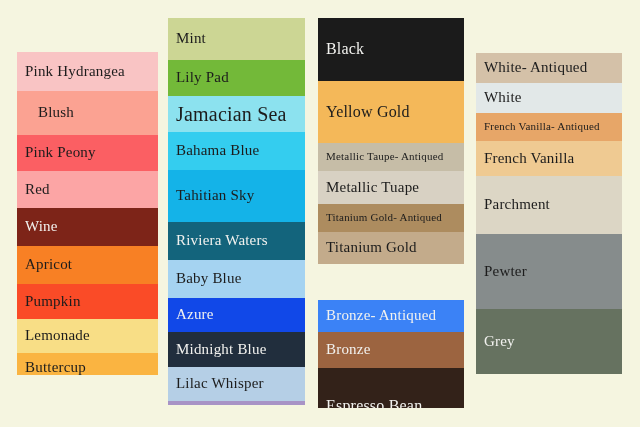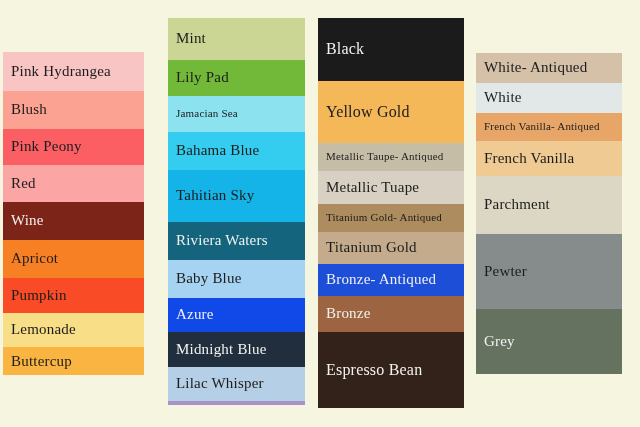--- a/index.html
+++ b/index.html
@@ -35,21 +35,21 @@
   }
   .swatch-label {
     padding-left: 8px;
     padding-right: 4px;
     line-height: 1.05;
     white-space: nowrap;
     letter-spacing: 0.2px;
   }
   
   #column-pinks-warms {
-    left: 3px;
+    left: 17px;
     top: 52px;
     width: 141px;
     height: 323px;
   }
   #column-greens-blues {
     left: 168px;
     top: 18px;
     width: 137px;
     height: 387px;
   }
@@ -67,21 +67,21 @@
   }
 </style>
 </head>
 <body style="background: rgb(245, 245, 224);">
 
 <div id="palette-board">
     <div class="swatch-column" id="column-pinks-warms">
       <div class="swatch" style="background: rgb(249, 196, 196); height: 39px;">
         <span class="swatch-label" style="color: rgb(28, 28, 28); font-size: 15px;">Pink Hydrangea</span>
       </div>
-      <div class="swatch" style="background: rgb(251, 162, 146); height: 38px;">
+      <div class="swatch" style="background: rgb(251, 162, 146); height: 44px; padding-left: 13px;">
         <span class="swatch-label" style="color: rgb(28, 28, 28); font-size: 15px;">Blush</span>
       </div>
       <div class="swatch" style="background: rgb(251, 95, 99); height: 36px;">
         <span class="swatch-label" style="color: rgb(28, 28, 28); font-size: 15px;">Pink Peony</span>
       </div>
       <div class="swatch" style="background: #fca5a5; height: 37px;">
         <span class="swatch-label" style="color: rgb(28, 28, 28); font-size: 15px;">Red</span>
       </div>
       <div class="swatch" style="background: rgb(125, 36, 24); height: 38px;">
         <span class="swatch-label" style="color: rgb(242, 242, 239); font-size: 15px;">Wine</span>
@@ -100,21 +100,21 @@
       </div>
     </div>
     <div class="swatch-column" id="column-greens-blues">
       <div class="swatch" style="background: rgb(204, 214, 148); height: 42px;">
         <span class="swatch-label" style="color: rgb(28, 28, 28); font-size: 15px;">Mint</span>
       </div>
       <div class="swatch" style="background: rgb(115, 185, 57); height: 36px;">
         <span class="swatch-label" style="color: rgb(28, 28, 28); font-size: 15px;">Lily Pad</span>
       </div>
       <div class="swatch" style="background: rgb(140, 226, 239); height: 36px;">
-        <span class="swatch-label" style="color: rgb(28, 28, 28); font-size: 11px;">Jamacian Sea</span>
+        <span class="swatch-label" style="color: rgb(28, 28, 28); font-size: 20px;">Jamacian Sea</span>
       </div>
       <div class="swatch" style="background: rgb(52, 205, 239); height: 38px;">
         <span class="swatch-label" style="color: rgb(28, 28, 28); font-size: 15px;">Bahama Blue</span>
       </div>
       <div class="swatch" style="background: rgb(20, 179, 232); height: 52px;">
         <span class="swatch-label" style="color: rgb(28, 28, 28); font-size: 15px;">Tahitian Sky</span>
       </div>
       <div class="swatch" style="background: rgb(19, 100, 124); height: 38px;">
         <span class="swatch-label" style="color: rgb(242, 242, 239); font-size: 15px;">Riviera Waters</span>
       </div>
@@ -146,21 +146,21 @@
       </div>
       <div class="swatch" style="background: rgb(216, 209, 195); height: 33px;">
         <span class="swatch-label" style="color: rgb(28, 28, 28); font-size: 15px;">Metallic Tuape</span>
       </div>
       <div class="swatch" style="background: rgb(173, 140, 95); height: 28px;">
         <span class="swatch-label" style="color: rgb(28, 28, 28); font-size: 11px;">Titanium Gold- Antiqued</span>
       </div>
       <div class="swatch" style="background: rgb(195, 171, 139); height: 32px;">
         <span class="swatch-label" style="color: rgb(28, 28, 28); font-size: 15px;">Titanium Gold</span>
       </div>
-      <div class="swatch" style="background: #1d4ed8; height: 32px;">
+      <div class="swatch" style="background: #3b82f6; height: 32px; margin-top: 36px;">
         <span class="swatch-label" style="color: rgb(242, 242, 239); font-size: 15px;">Bronze- Antiqued</span>
       </div>
       <div class="swatch" style="background: rgb(156, 100, 64); height: 36px;">
         <span class="swatch-label" style="color: rgb(242, 242, 239); font-size: 15px;">Bronze</span>
       </div>
       <div class="swatch" style="background: rgb(51, 34, 25); height: 76px;">
         <span class="swatch-label" style="color: rgb(242, 242, 239); font-size: 16px;">Espresso Bean</span>
       </div>
     </div>
     <div class="swatch-column" id="column-neutrals">

